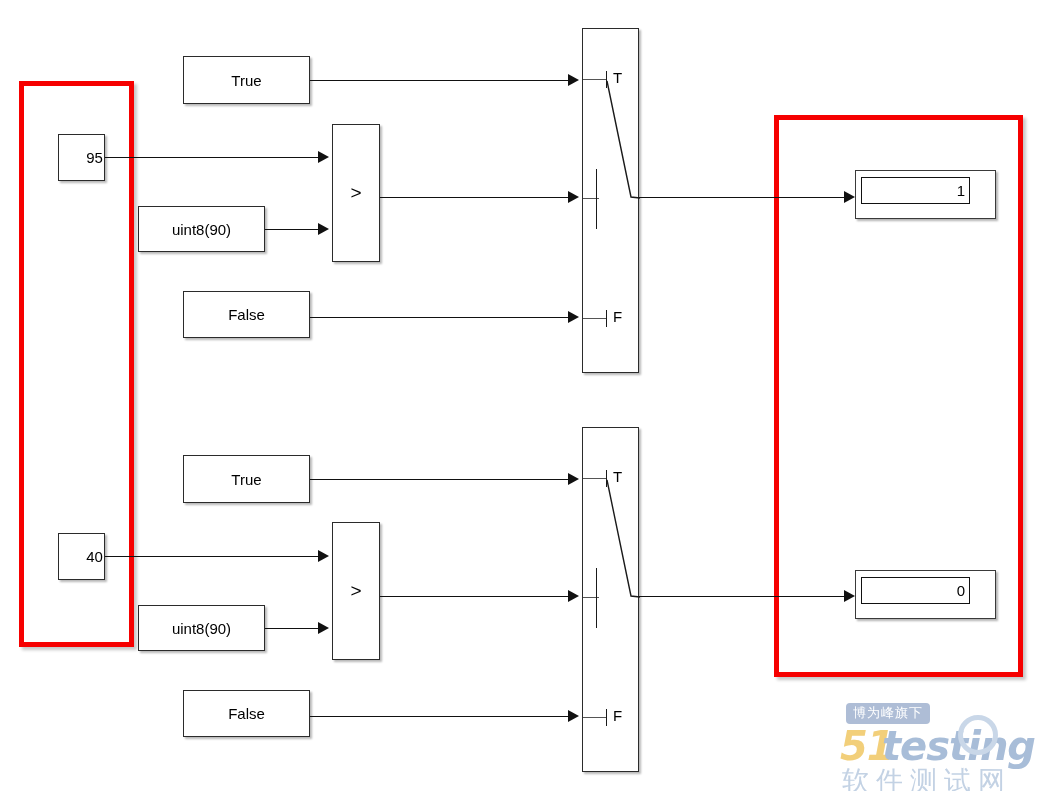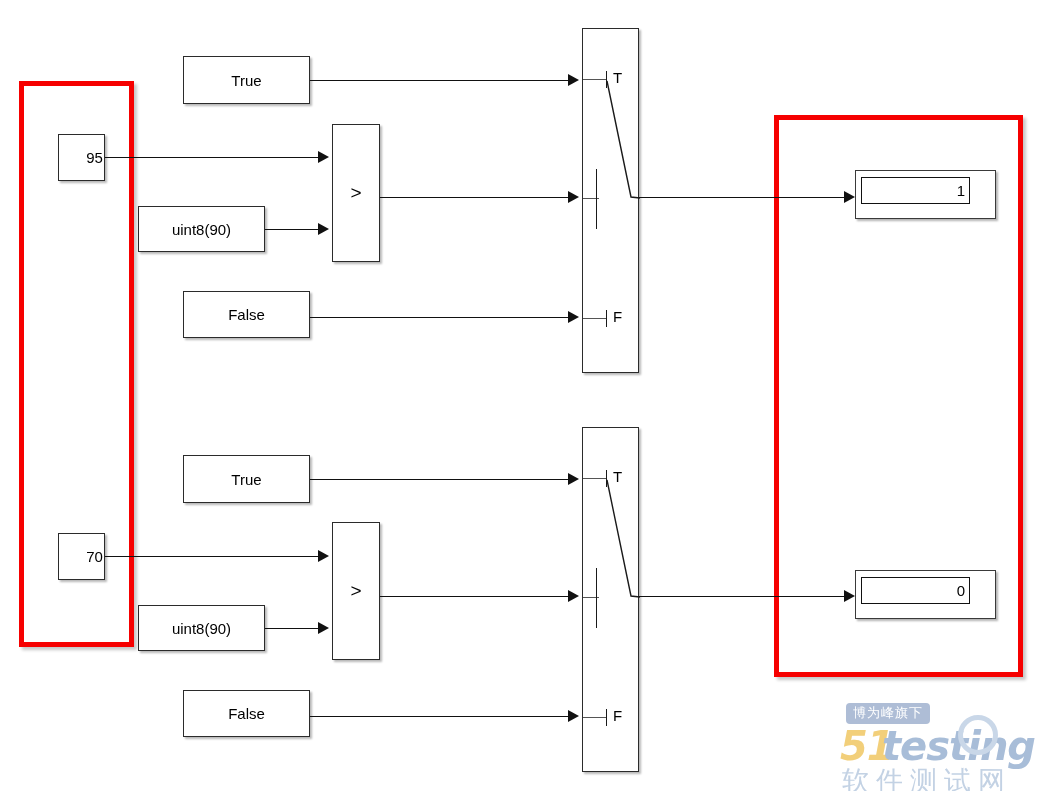--- a/index.html
+++ b/index.html
@@ -246,21 +246,21 @@
     </div>
   </div>
 
   <div class="blk" style="left:183px; top:455px; width:127px; height:48px;">
     <span>True</span>
   </div>
   <div class="wire-h" style="left:310px; top:479px; width:258px;"></div>
   <div class="arrow" style="left:568px; top:473px;"></div>
 
   <div class="blk blk-const-sm" style="left:58px; top:533px; width:47px; height:47px;">
-    <span>70</span>
+    <span>40</span>
   </div>
   <div class="wire-h" style="left:105px; top:556px; width:213px;"></div>
   <div class="arrow" style="left:318px; top:550px;"></div>
 
   <div class="blk" style="left:138px; top:605px; width:127px; height:46px;">
     <span>uint8(90)</span>
   </div>
   <div class="wire-h" style="left:265px; top:628px; width:53px;"></div>
   <div class="arrow" style="left:318px; top:622px;"></div>
 

